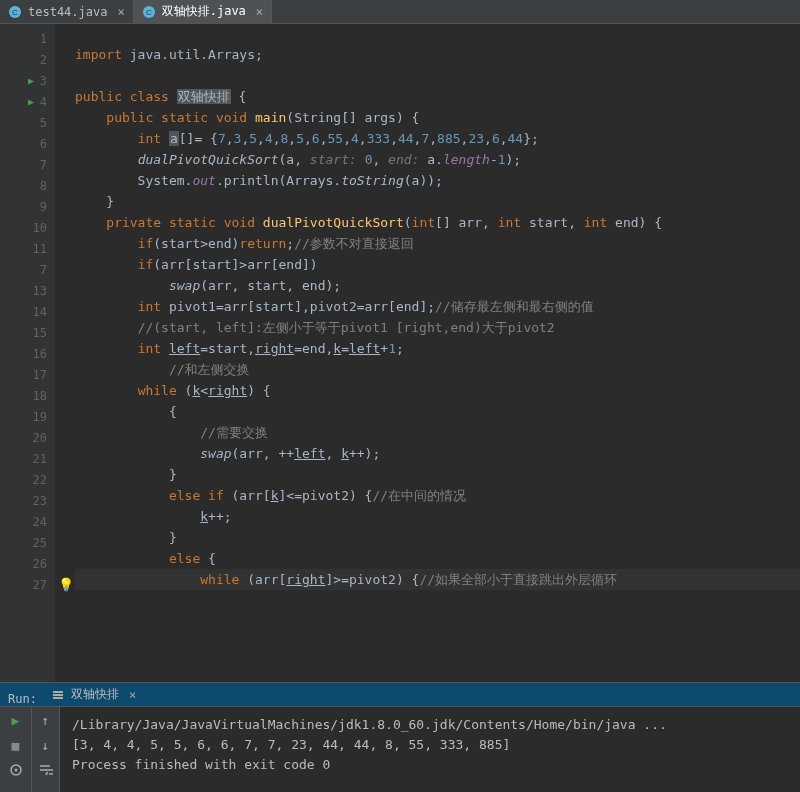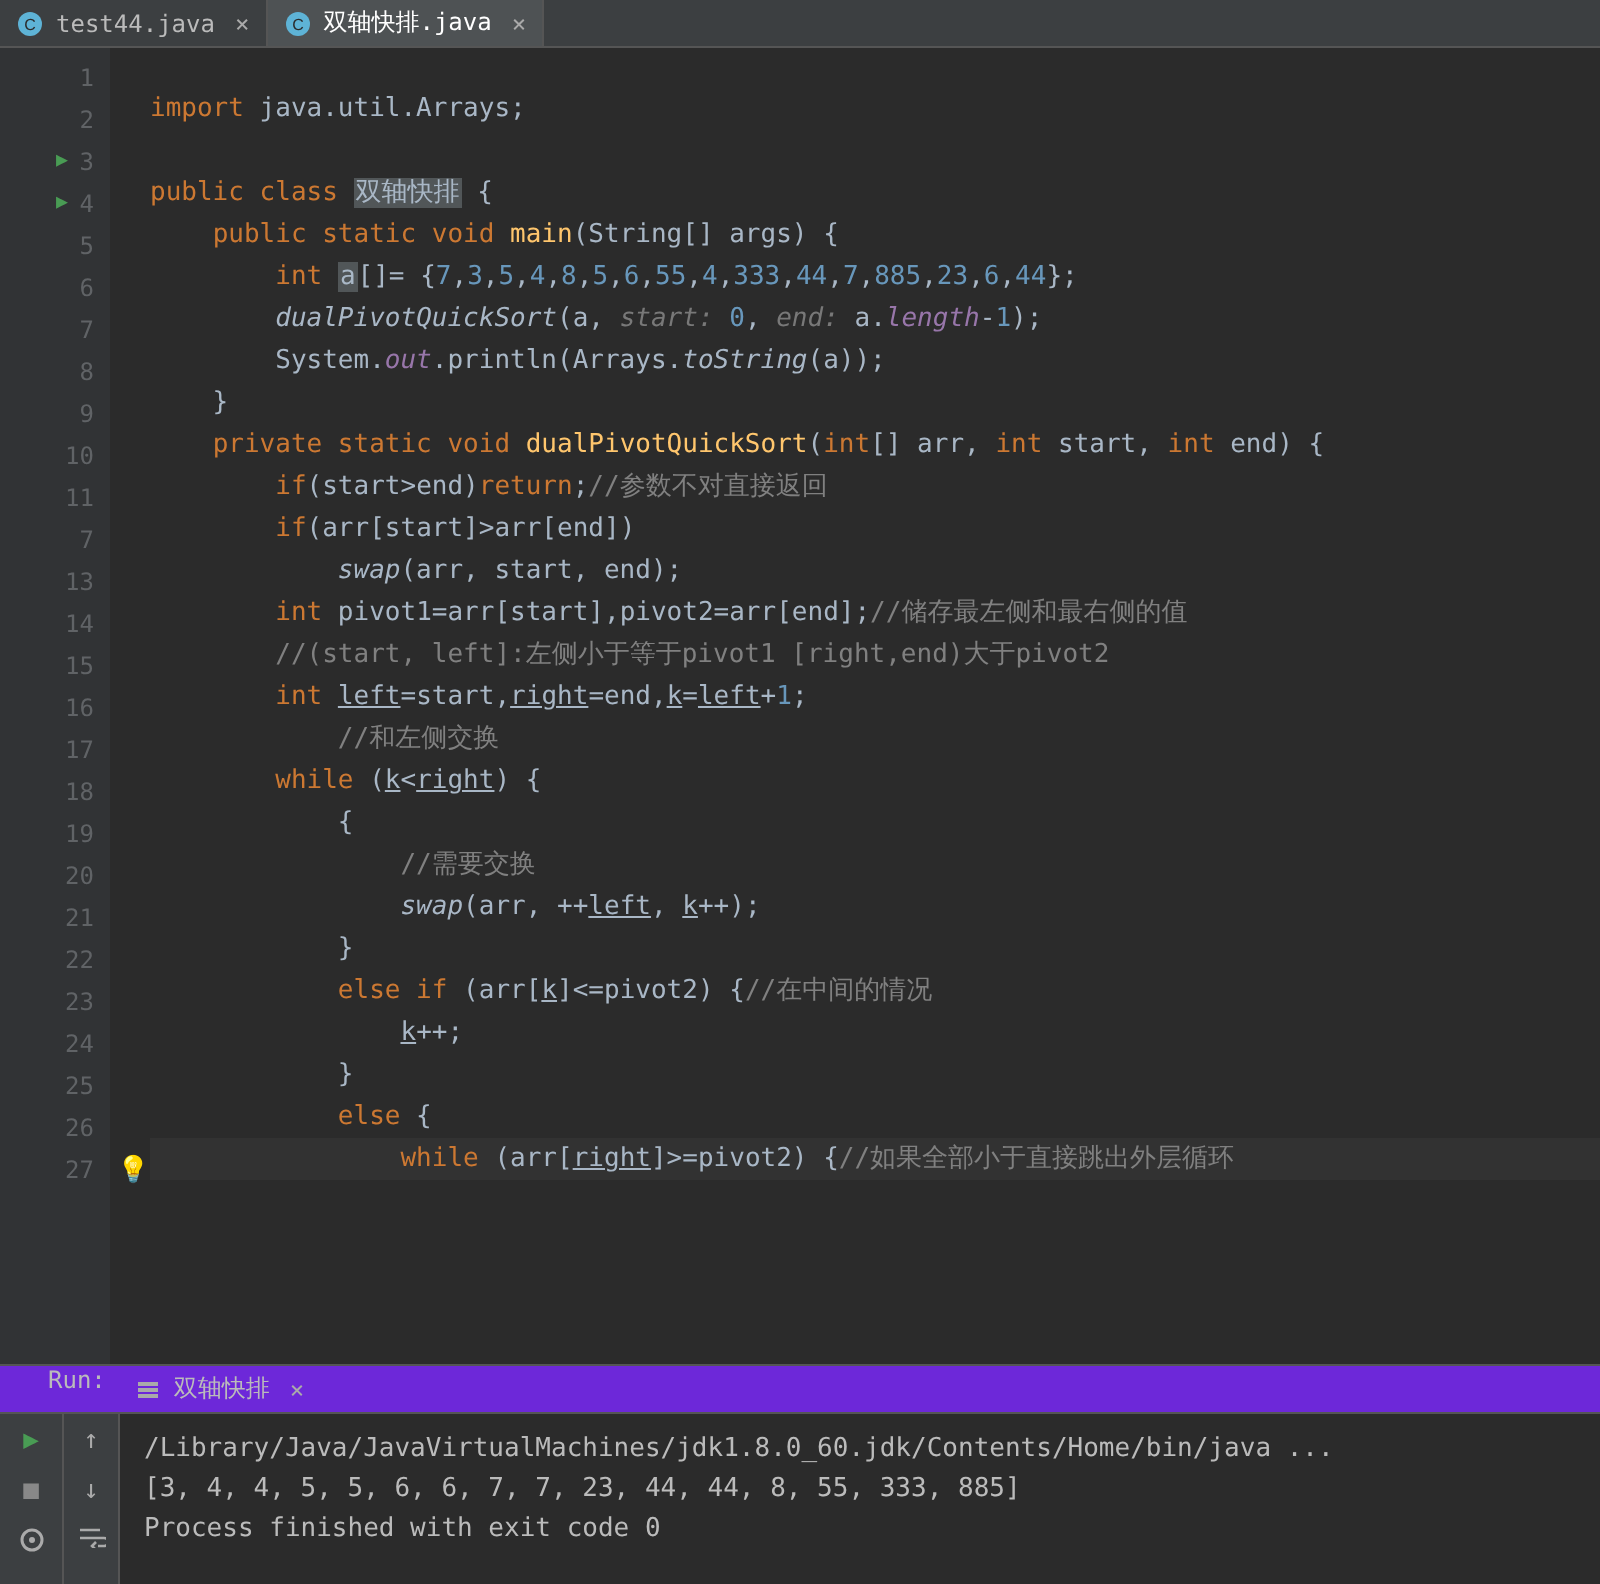--- a/index.html
+++ b/index.html
@@ -101,25 +101,25 @@
 
 .run-panel {
   border-top: 1px solid #555;
   background: #2b2b2b;
   height: 110px;
   display: flex;
   flex-direction: column;
 }
 .run-header {
   display: flex;
-  align-items: flex-start;
+  align-items: flex-end;
   height: 24px;
-  background: #6d28d9;
+  background: #0c4a6e;
   border-bottom: 1px solid #555;
-  padding: 0 24px;
+  padding: 0 8px;
   gap: 8px;
   font-size: 12px;
   color: #bbb;
 }
 .run-tab {
   display: flex;
   align-items: center;
   gap: 6px;
   padding: 0 6px;
   height: 100%;

